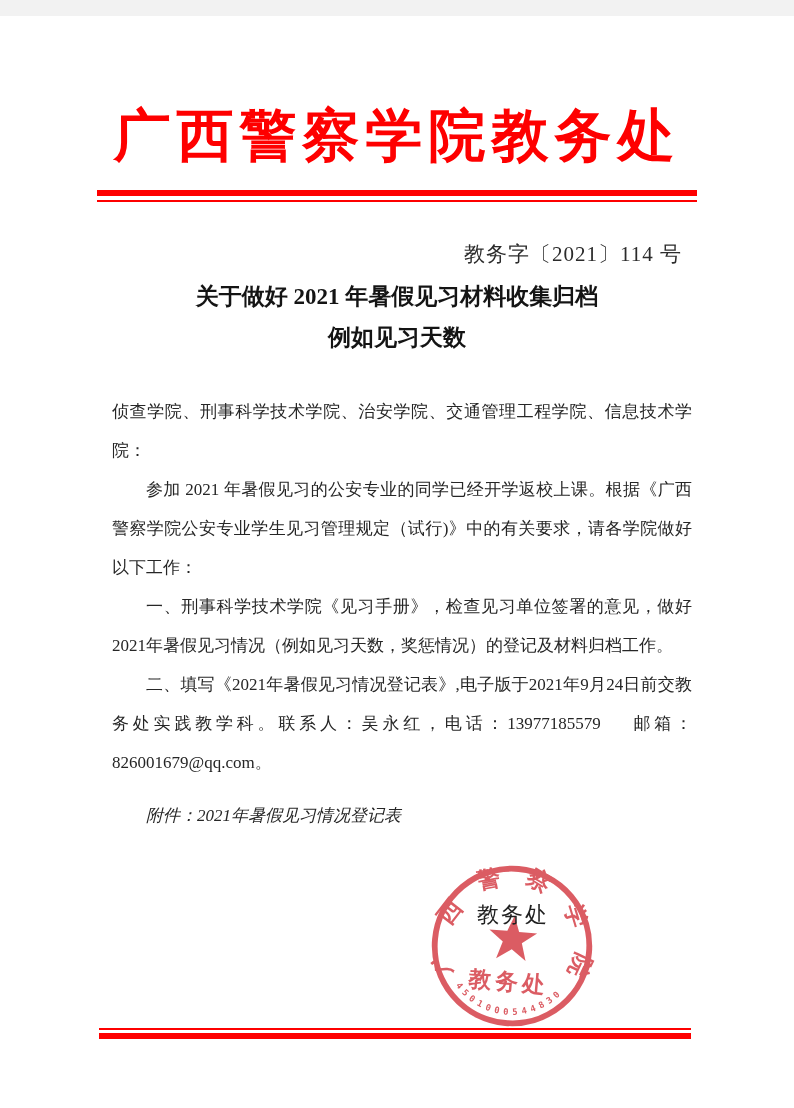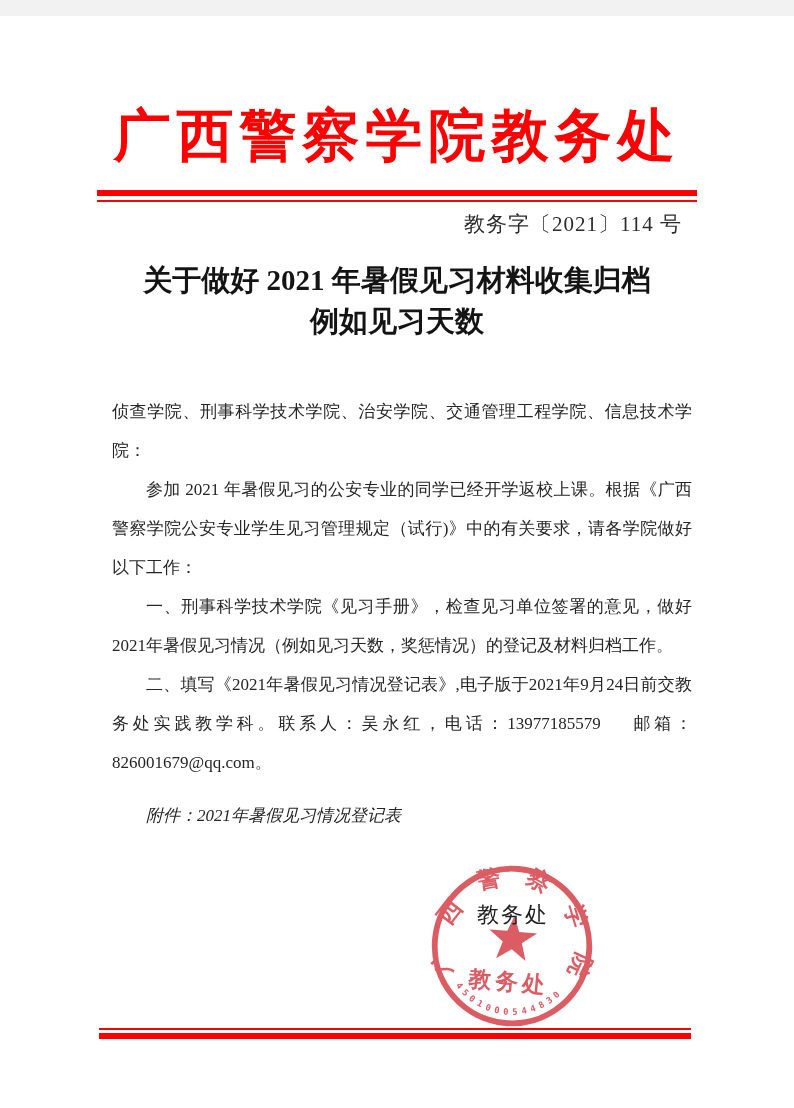--- a/index.html
+++ b/index.html
@@ -19,29 +19,29 @@
     letter-spacing:6px;
     color:#fe0000;
     white-space:nowrap;
   }
   .rule{position:absolute;left:97px;width:600px;background:#fe0000;}
   .rule-top-thick{top:174px;height:6px;}
   .rule-top-thin{top:184px;height:2px;}
   .rule-bottom-thin{top:1012px;left:99px;width:592px;height:2px;}
   .rule-bottom-thick{top:1017px;left:99px;width:592px;height:6px;}
   .doc-number{
-    position:absolute;left:97px;top:194px;width:585px;
+    position:absolute;left:97px;top:224px;width:585px;
     text-align:right;
     font-size:21px;letter-spacing:1px;
     color:#2b2b2b;
   }
   .doc-title{
-    position:absolute;left:97px;top:244px;width:600px;
+    position:absolute;left:97px;top:260px;width:600px;
     text-align:center;
-    font-size:29px;font-weight:bold;line-height:41px;
+    font-size:23px;font-weight:bold;line-height:41px;
     color:#141414;
   }
   .body-block{
     position:absolute;left:112px;top:376px;width:580px;
     font-size:17px;line-height:39px;
     text-align:justify;
     color:#262626;
   }
   .body-block p{margin:0;}
   .body-block p.indent{text-indent:2em;}

